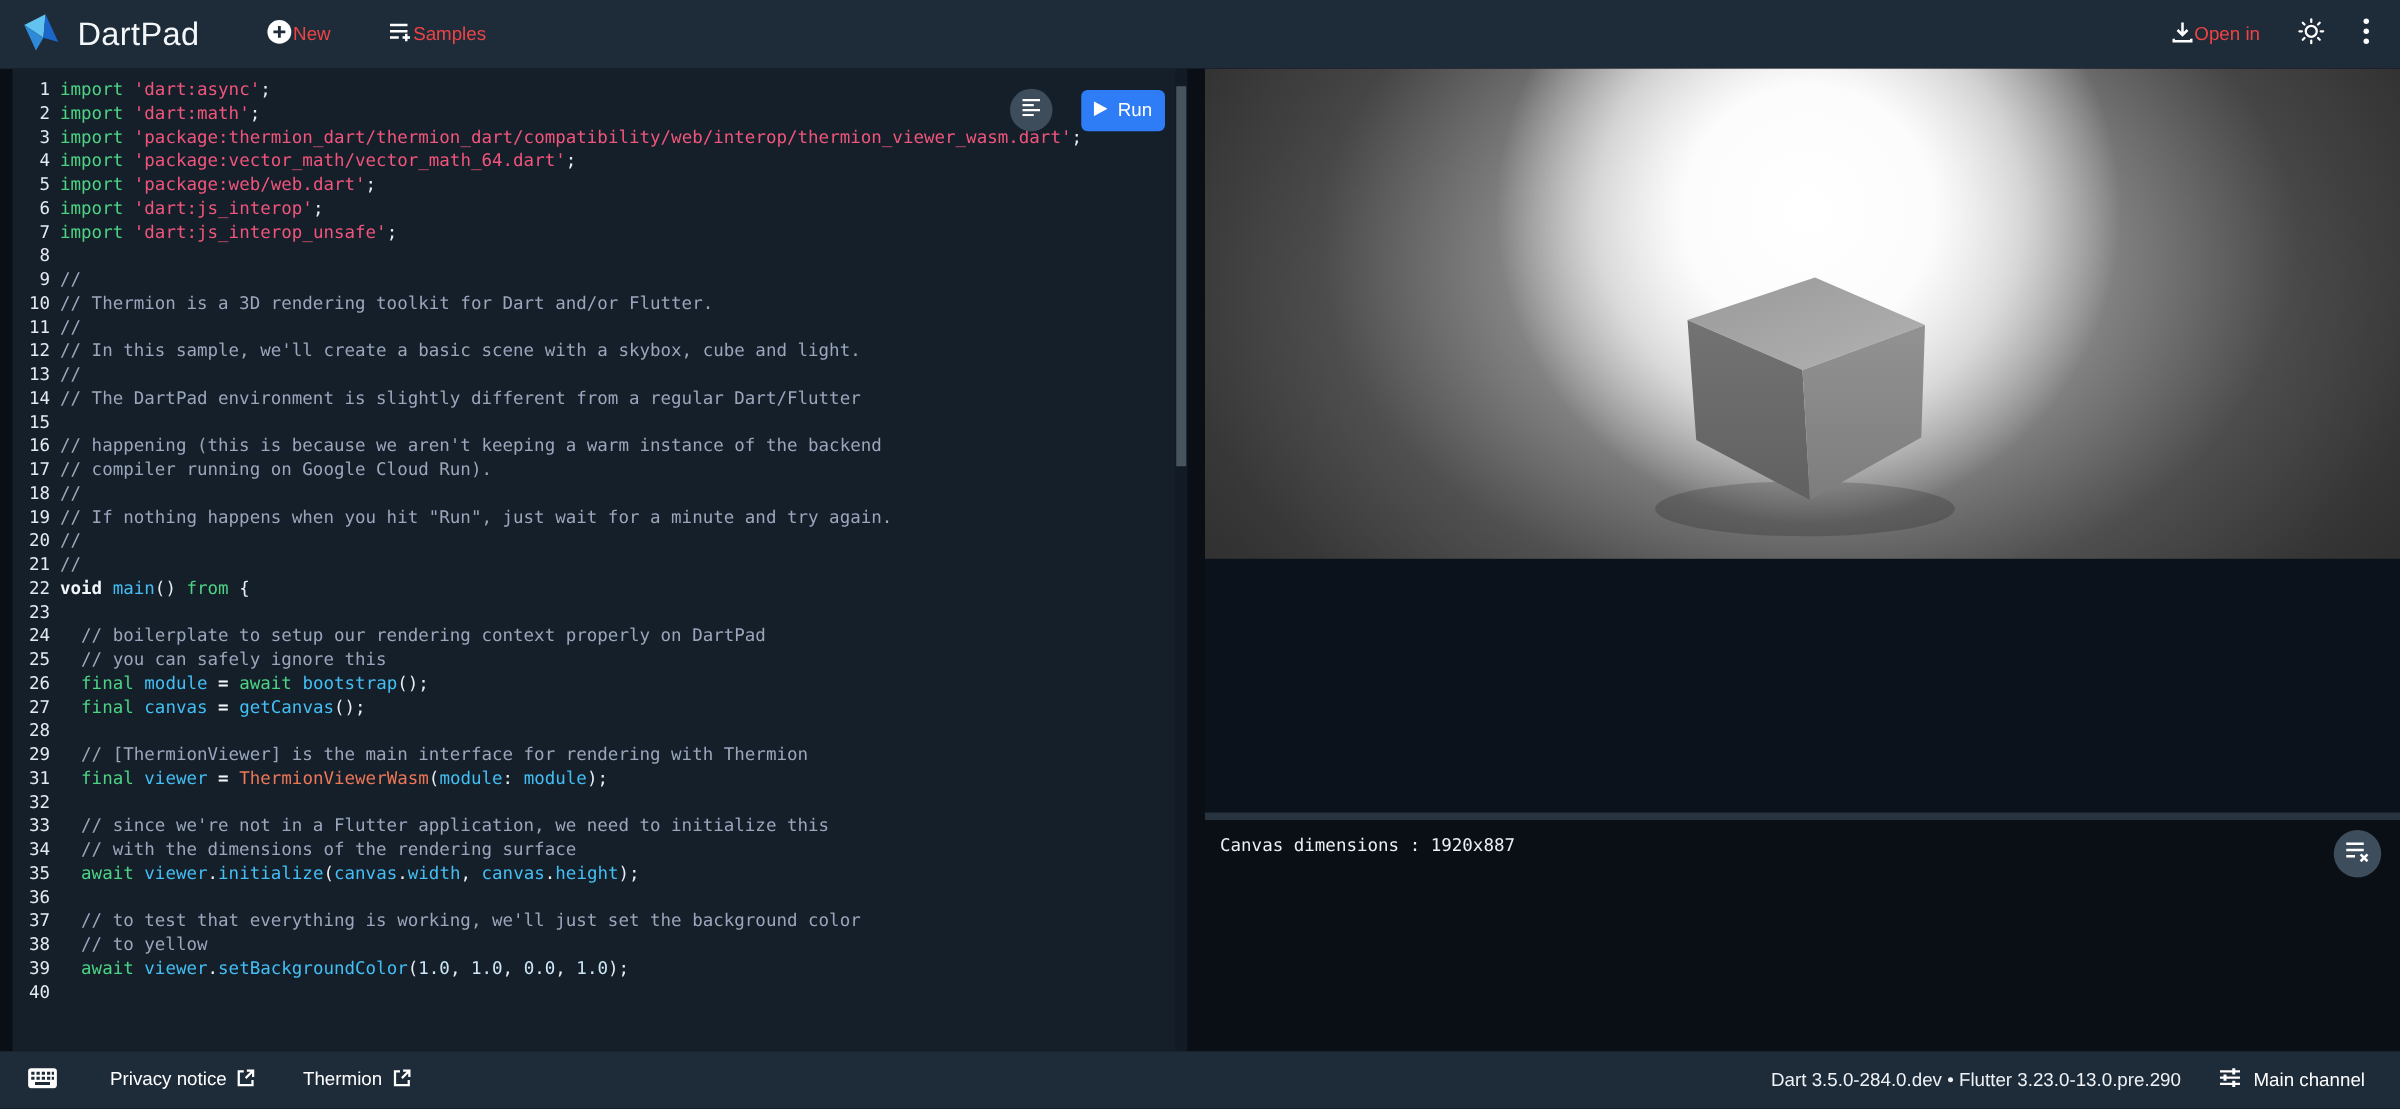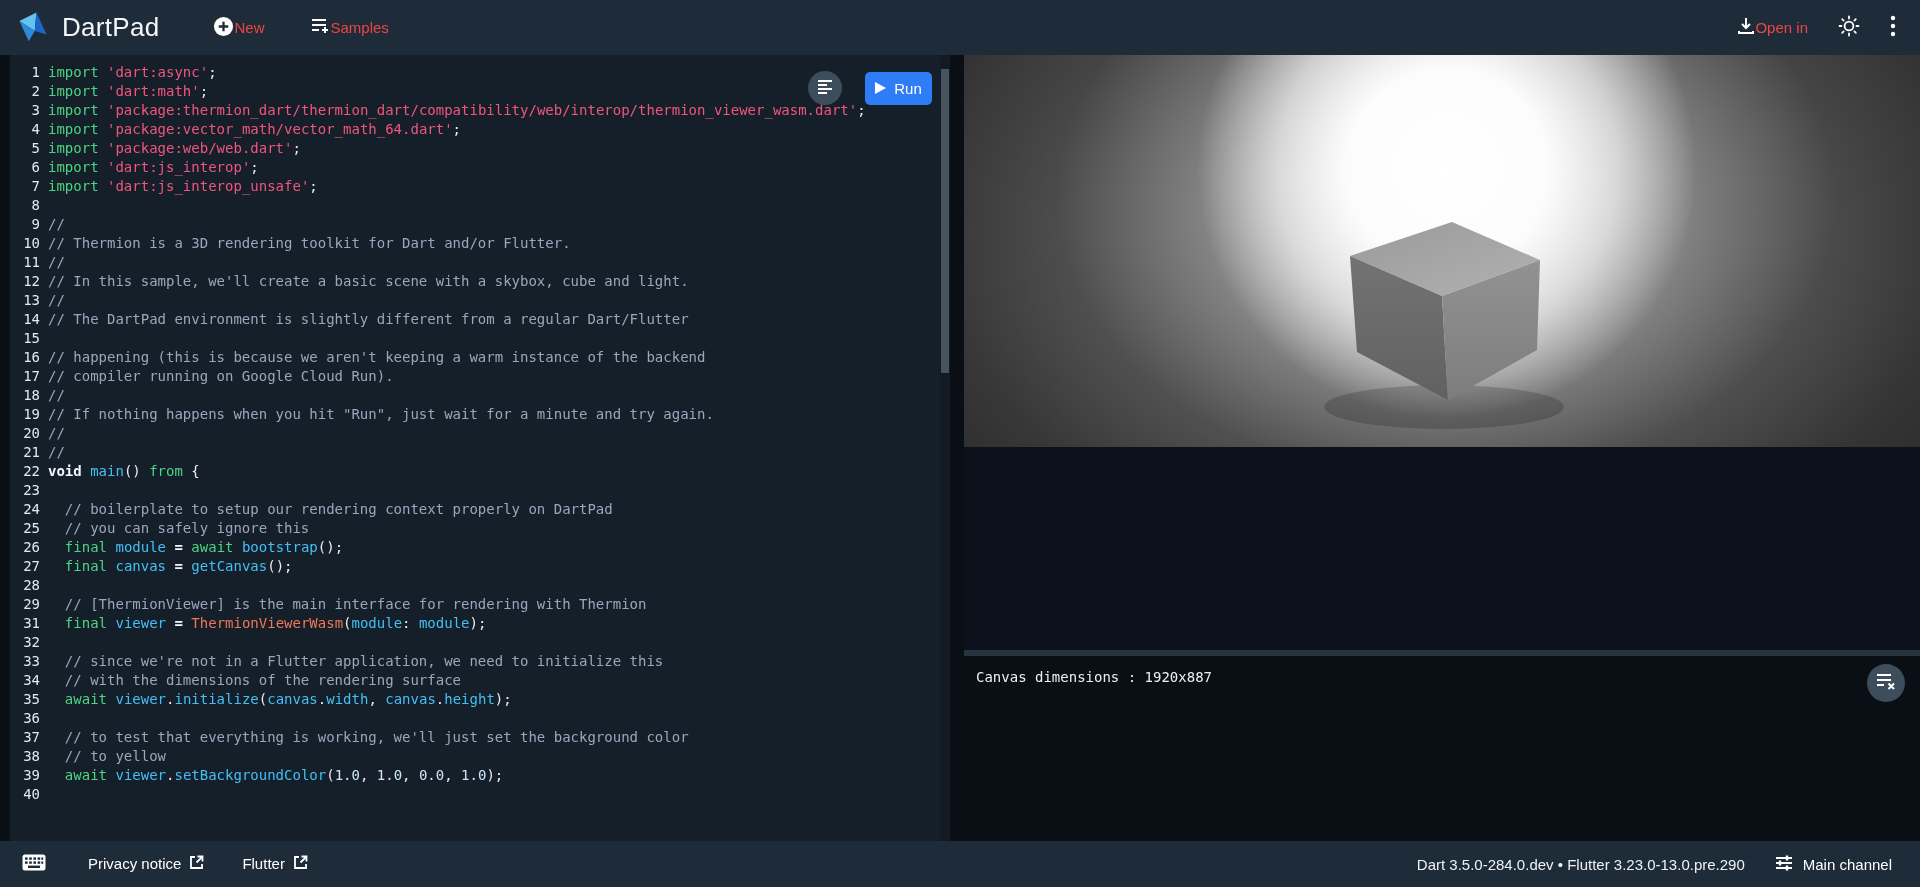--- a/index.html
+++ b/index.html
@@ -299,21 +299,21 @@
     <span>Privacy notice</span>
     <span>
       <svg width="15" height="15" viewBox="0 0 15 15">
         <path d="M6 2 H2 V13 H13 V9" stroke="#ffffff" stroke-width="1.8" fill="none"></path>
         <path d="M8.5 1.5 H13.5 V6.5 M13.2 1.8 L7.5 7.5" stroke="#ffffff" stroke-width="1.8" fill="none"></path>
       </svg>
     </span>
   </div>
 
   <div class="status-link link-feedback">
-    <span>Flutter</span>
+    <span>Thermion</span>
     <span>
       <svg width="15" height="15" viewBox="0 0 15 15">
         <path d="M6 2 H2 V13 H13 V9" stroke="#ffffff" stroke-width="1.8" fill="none"></path>
         <path d="M8.5 1.5 H13.5 V6.5 M13.2 1.8 L7.5 7.5" stroke="#ffffff" stroke-width="1.8" fill="none"></path>
       </svg>
     </span>
   </div>
 
   <div class="status-right">
     <span class="version-text">Dart 3.5.0-284.0.dev • Flutter 3.23.0-13.0.pre.290</span>

